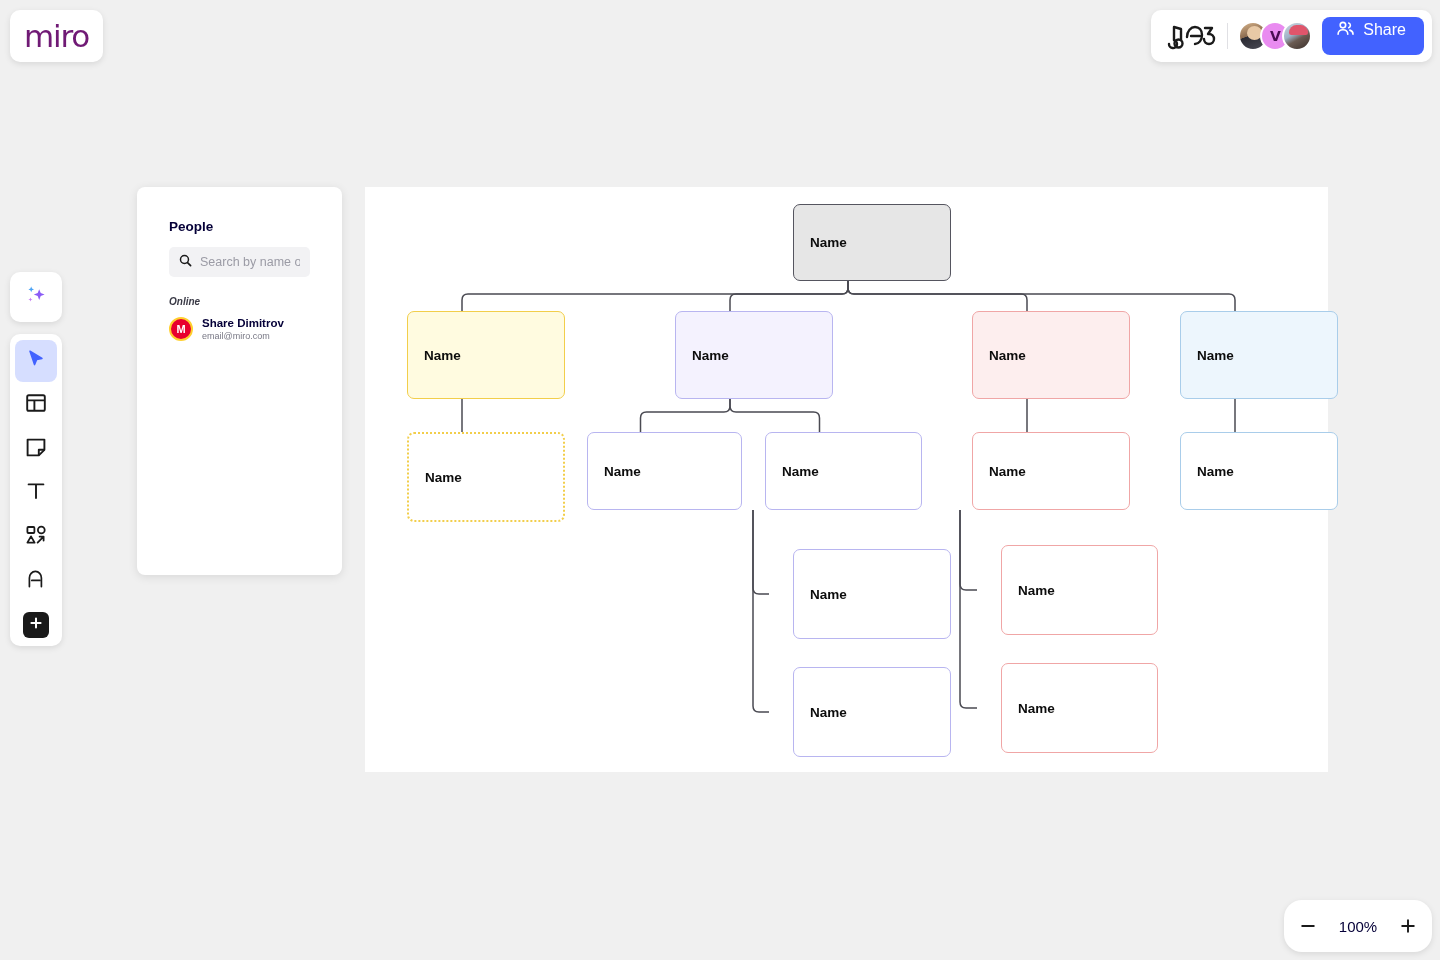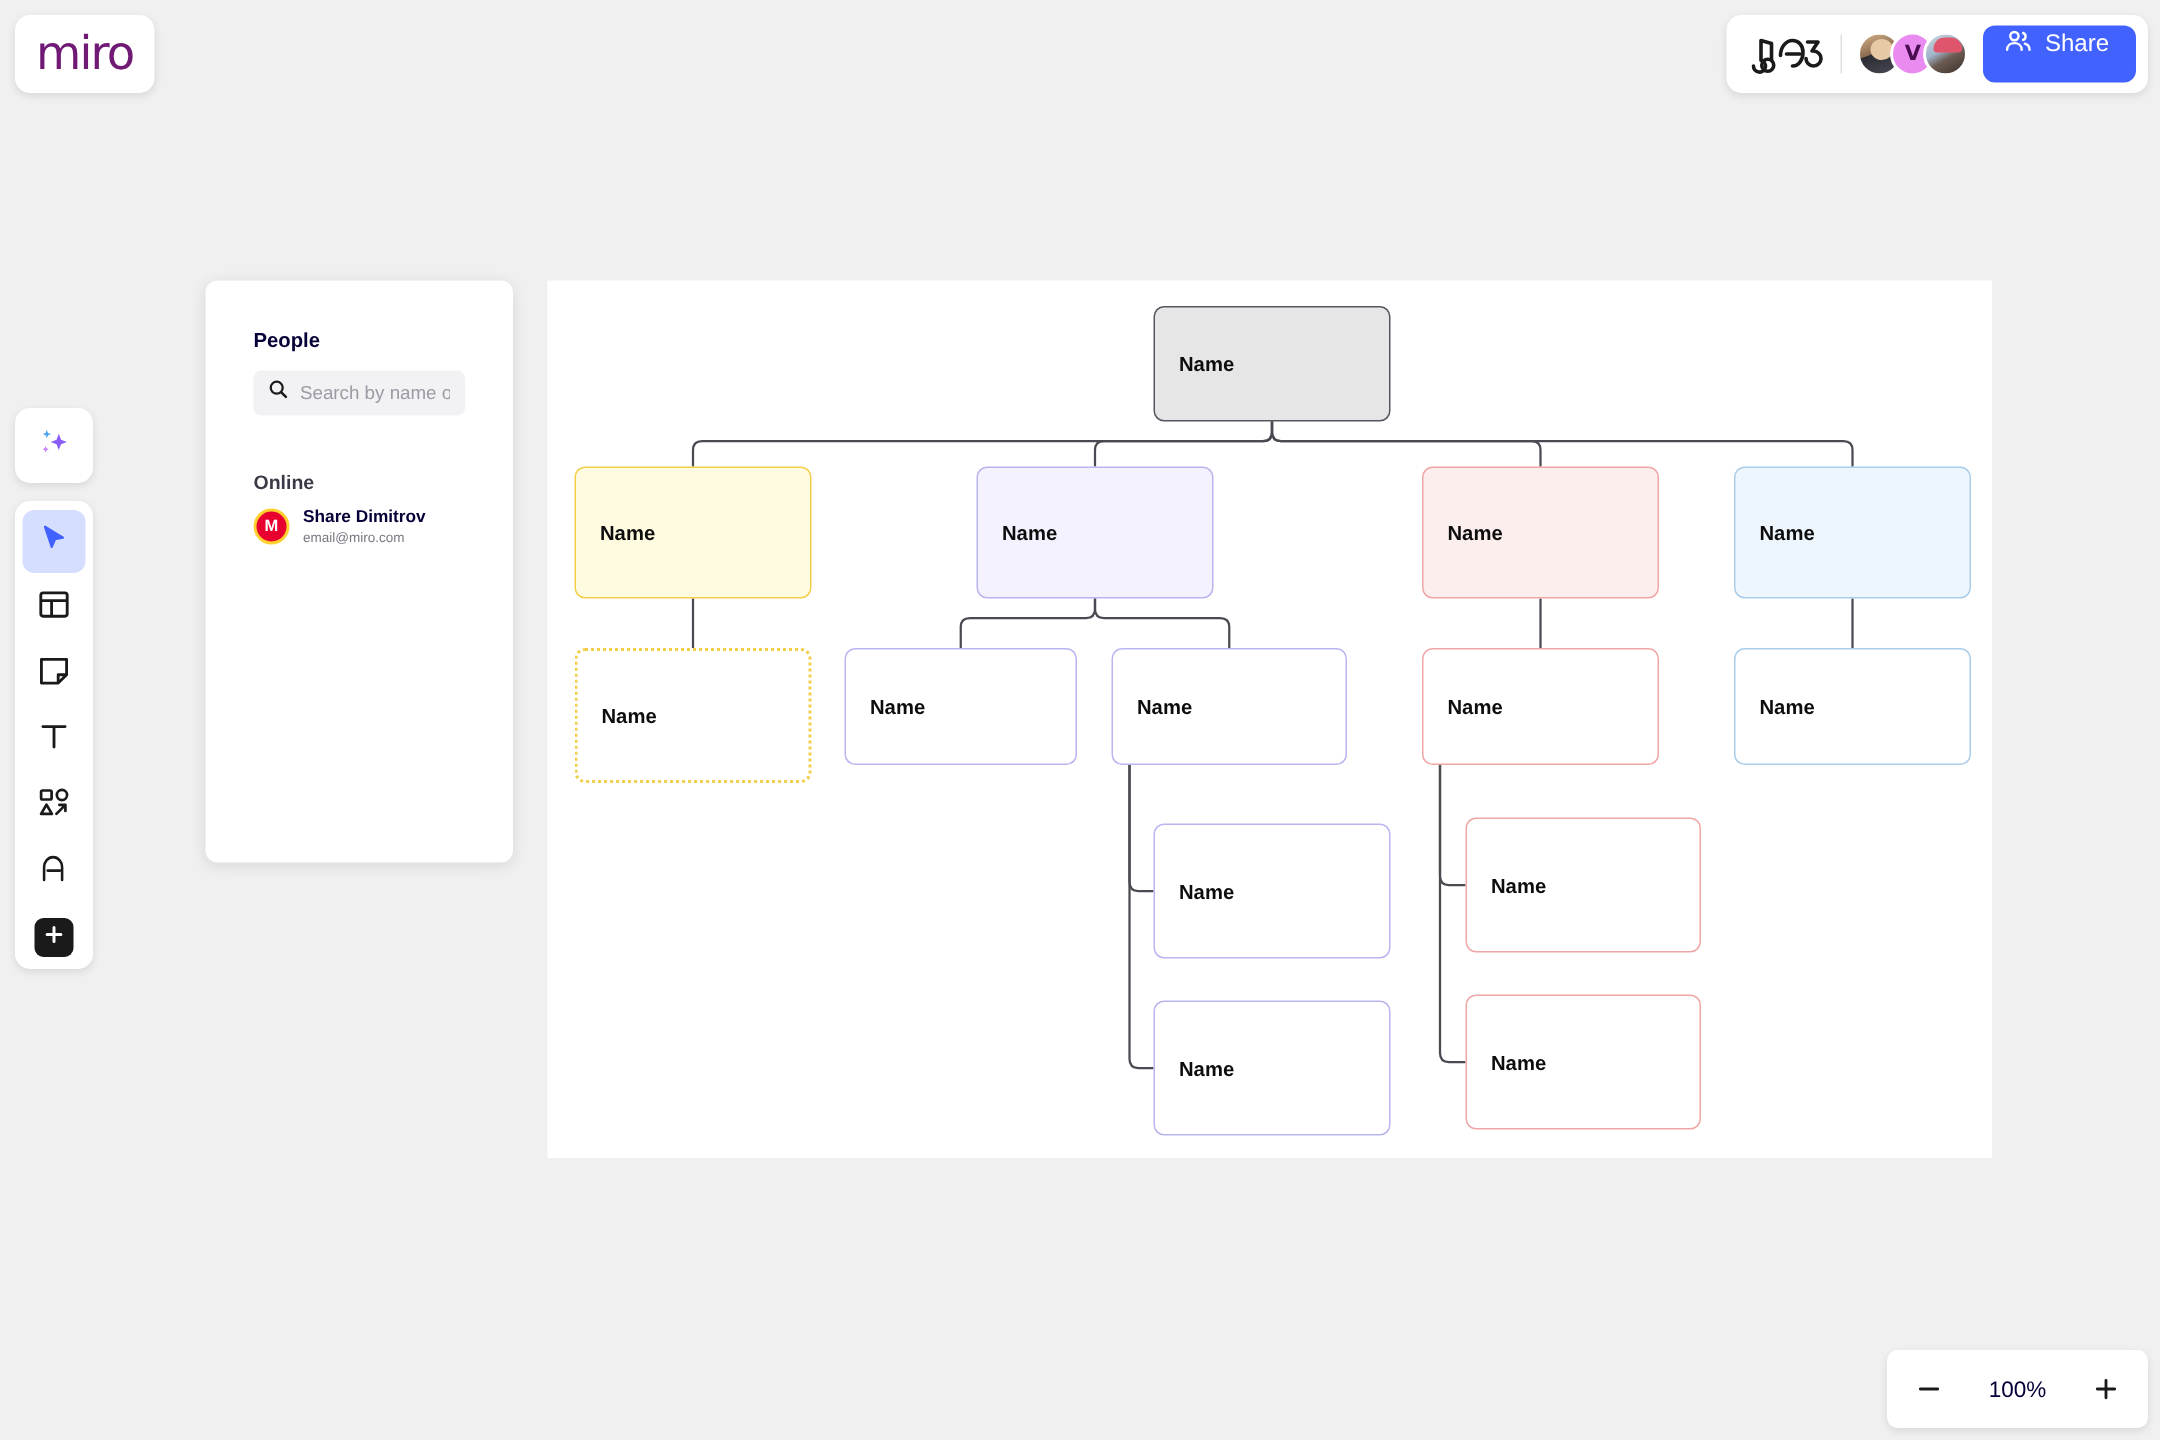--- a/index.html
+++ b/index.html
@@ -149,24 +149,25 @@
   }
   .search-input {
     border: none; outline: none; background: transparent;
     font-size: 12.5px;
     font-family: "Liberation Sans", sans-serif;
     color: #050038;
     width: 100%;
   }
   .search-input::placeholder { color: #9B9BA5; }
   .section-label {
-    margin-top: 37px;
-    font-size: 13px;
+    margin-top: 19px;
+    font-size: 10px;
     font-weight: bold;
     color: #3a3a46;
+    font-style: italic;
   }
   .person-row {
     display: flex; align-items: center; gap: 9px;
     margin-top: 9px;
     cursor: pointer;
   }
   .person-avatar {
     width: 24px; height: 24px; flex: 0 0 24px;
     border-radius: 50%;
     background: #E8002E;
@@ -188,34 +189,35 @@
   .node {
     position: absolute;
     border-radius: 7px;
     border: 1.4px solid;
     display: flex; align-items: center;
     padding-left: 16px;
     font-size: 13.5px;
     font-weight: bold;
     color: #0d0d0d;
     cursor: pointer;
+    margin-left: 24px;
   }
   svg.edges {
     position: absolute; left: 0; top: 0;
     width: 963px; height: 585px;
     pointer-events: none;
   }
 
   
   .zoom-ctl {
     position: absolute;
     right: 8px; bottom: 8px;
-    width: 174px; height: 52px;
-    background: #ffffff;
-    border-radius: 7px;
+    width: 148px; height: 52px;
+    background: #ffffff;
+    border-radius: 18px;
     box-shadow: 0 2px 6px rgba(0,0,0,.10);
     display: flex; align-items: center; justify-content: space-around;
   }
   .zoom-btn {
     width: 32px; height: 32px;
     display: flex; align-items: center; justify-content: center;
     cursor: pointer; border: none; background: transparent;
   }
   .zoom-level {
     font-size: 15px;

